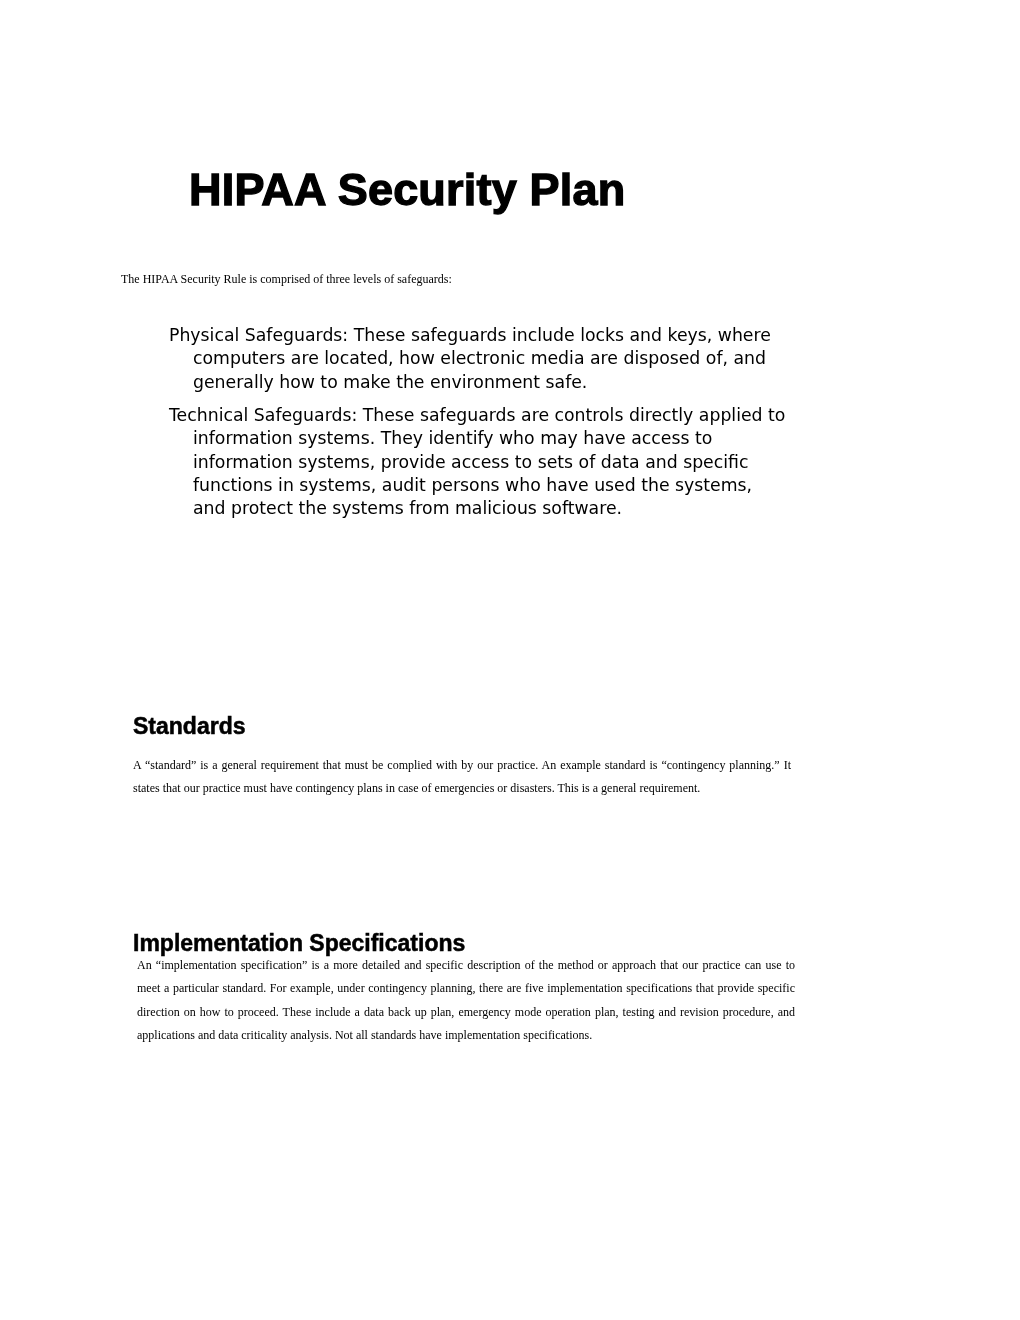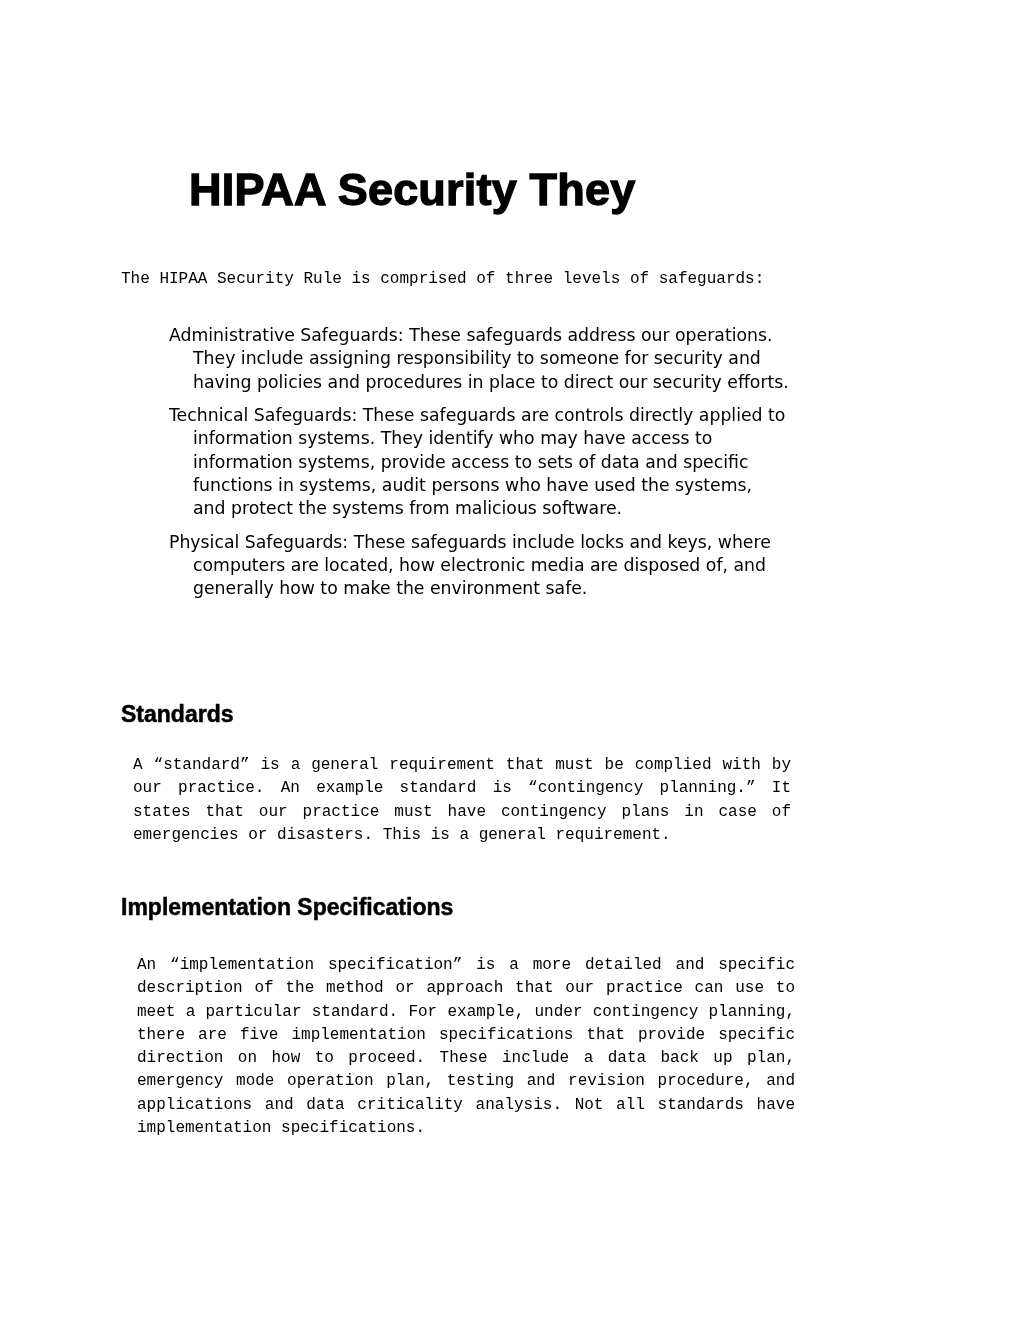--- a/index.html
+++ b/index.html
@@ -5,53 +5,52 @@
     html, body { margin: 0; padding: 0; background: #ffffff; }
     body { width: 1020px; height: 1320px; position: relative; overflow: hidden; color: #000; }
     .page { position: absolute; left: 121px; top: 0; width: 658px; }
     .title {
       position: absolute; left: 68px; top: 160px; margin: 0;
       font-family: "Liberation Sans", sans-serif; font-weight: 900;
       font-size: 45px; line-height: 60px; letter-spacing: 0.2px;
       -webkit-text-stroke: 1.3px #000; white-space: nowrap;
     }
     .body-text {
-      font-family: Liberation Mono, monospace; font-size: 16px; line-height: 23.3px;
+      font-family: Liberation Serif, serif; font-size: 12px; line-height: 23.3px;
       margin: 0;
     }
     .justify { text-align: justify; }
     .intro { position: absolute; top: 268px; left: 0; width: 658px; }
     .safeguards { position: absolute; top: 324px; left: 48px; width: 620px; margin: 0; padding: 0; list-style: none; }
     .safeguards li {
       font-family: "DejaVu Sans", sans-serif; font-size: 17.3px; line-height: 23.3px;
       padding-left: 24px; text-indent: -24px; margin-bottom: 10.2px;
     }
     .h2 {
-      position: absolute; left: 0; margin: 0;
+      position: absolute; left: 0; margin: 12px;
       font-family: "Liberation Sans", sans-serif; font-weight: 700;
       font-size: 23px; line-height: 30px; -webkit-text-stroke: 0.5px #000;
       white-space: nowrap;
     }
     .h-standards { top: 699px; }
     .p-standards { position: absolute; top: 754px; left: 12px; width: 658px; }
-    .h-impl { top: 892px; }
+    .h-impl { top: 916px; }
     .p-impl { position: absolute; top: 954px; left: 16px; width: 658px; }
   </style>
 </head>
 <body>
 
 <div class="page">
-  <h1 class="title">HIPAA Security They</h1>
+  <h1 class="title">HIPAA Security Plan</h1>
 
   <p class="body-text justify intro">The HIPAA Security Rule is comprised of three levels of safeguards:</p>
 
   <ul class="safeguards">
-    <li>Administrative Safeguards: These safeguards address our operations. They include assigning responsibility to someone for security and having policies and procedures in place to direct our security efforts.</li>
+    <li>Physical Safeguards: These safeguards include locks and keys, where computers are located, how electronic media are disposed of, and generally how to make the environment safe.</li>
     <li>Technical Safeguards: These safeguards are controls directly applied to information systems. They identify who may have access to information systems, provide access to sets of data and specific functions in systems, audit persons who have used the systems, and protect the systems from malicious software.</li>
-    <li>Physical Safeguards: These safeguards include locks and keys, where computers are located, how electronic media are disposed of, and generally how to make the environment safe.</li>
   </ul>
 
   <h2 class="h2 h-standards">Standards</h2>
   <p class="body-text justify p-standards">A “standard” is a general requirement that must be complied with by our practice. An example standard is “contingency planning.” It states that our practice must have contingency plans in case of emergencies or disasters. This is a general requirement.</p>
 
   <h2 class="h2 h-impl">Implementation Specifications</h2>
   <p class="body-text justify p-impl">An “implementation specification” is a more detailed and specific description of the method or approach that our practice can use to meet a particular standard. For example, under contingency planning, there are five implementation specifications that provide specific direction on how to proceed. These include a data back up plan, emergency mode operation plan, testing and revision procedure, and applications and data criticality analysis. Not all standards have implementation specifications.</p>
 </div>
 
 </body></html>

